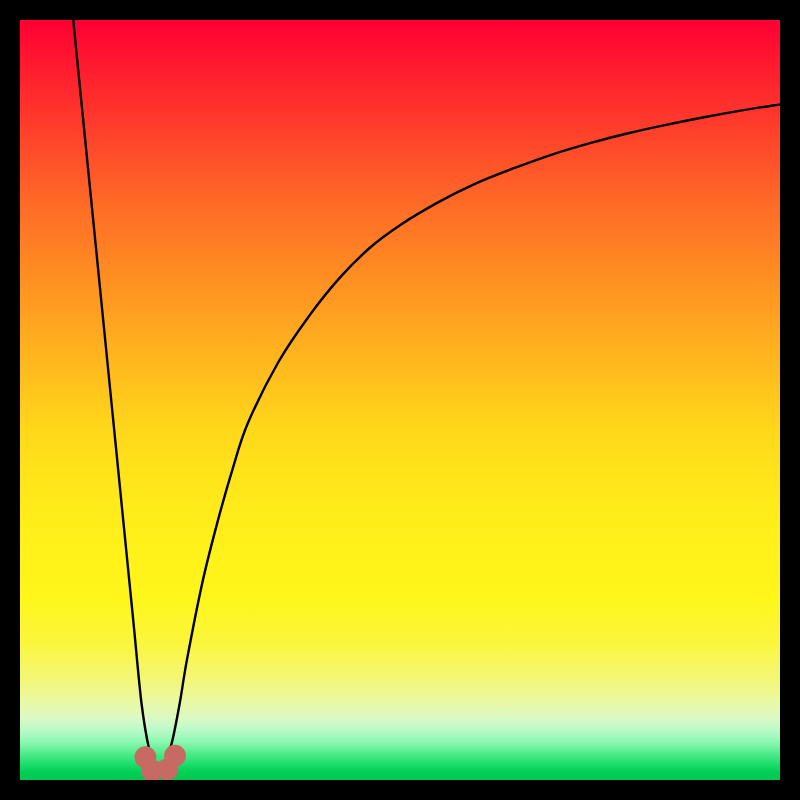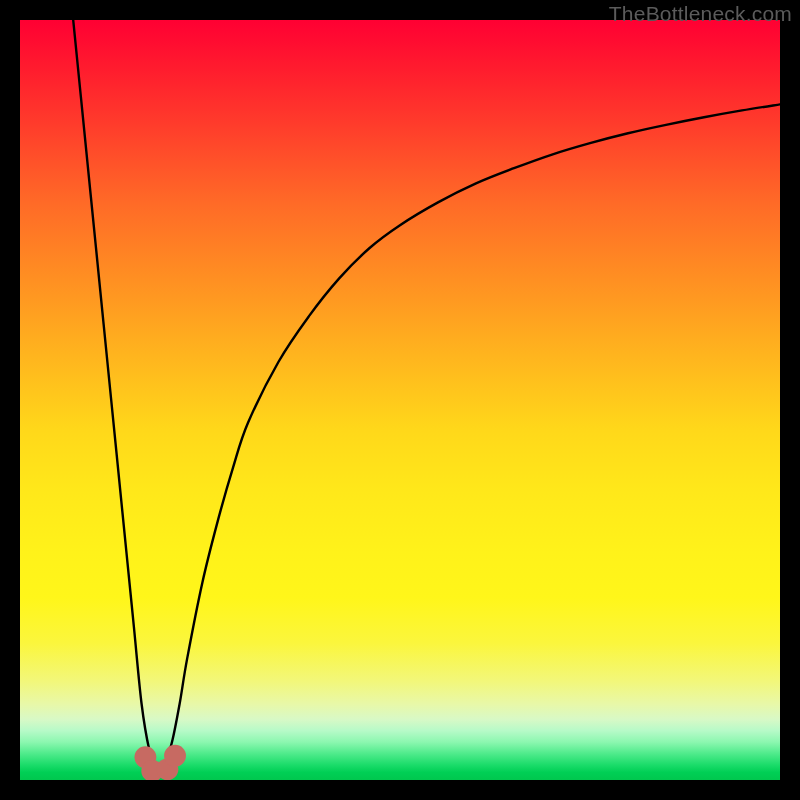--- a/index.html
+++ b/index.html
@@ -77,14 +77,13 @@
         <path id="curve-path" fill="none" stroke-width="2.4" stroke-linecap="round" stroke-linejoin="round" d="M 53.20 0.00 C 54.47 12.67 57.00 38.00 60.80 76.00 C 64.60 114.00 70.93 177.33 76.00 228.00 C 81.07 278.67 86.13 329.33 91.20 380.00 C 96.27 430.67 102.60 494.00 106.40 532.00 C 110.20 570.00 111.47 582.67 114.00 608.00 C 116.53 633.33 119.07 663.73 121.60 684.00 C 124.13 704.27 126.67 718.20 129.20 729.60 C 131.73 741.00 134.27 749.87 136.80 752.40 C 139.33 754.93 141.87 749.87 144.40 744.80 C 146.93 739.73 149.47 732.13 152.00 722.00 C 154.53 711.87 157.07 697.93 159.60 684.00 C 162.13 670.07 163.40 658.67 167.20 638.40 C 171.00 618.13 177.33 585.20 182.40 562.40 C 187.47 539.60 192.53 520.60 197.60 501.60 C 202.67 482.60 207.73 464.87 212.80 448.40 C 217.87 431.93 220.40 420.53 228.00 402.80 C 235.60 385.07 248.27 359.73 258.40 342.00 C 268.53 324.27 278.67 310.33 288.80 296.40 C 298.93 282.47 309.07 269.80 319.20 258.40 C 329.33 247.00 339.47 236.87 349.60 228.00 C 359.73 219.13 368.60 212.80 380.00 205.20 C 391.40 197.60 405.33 189.37 418.00 182.40 C 430.67 175.43 443.33 169.10 456.00 163.40 C 468.67 157.70 481.33 153.01 494.00 148.20 C 506.67 143.39 519.33 138.70 532.00 134.52 C 544.67 130.34 557.33 126.67 570.00 123.12 C 582.67 119.57 595.33 116.28 608.00 113.24 C 620.67 110.20 633.33 107.54 646.00 104.88 C 658.67 102.22 671.33 99.69 684.00 97.28 C 696.67 94.87 709.33 92.59 722.00 90.44 C 734.67 88.29 753.67 85.37 760.00 84.36" stroke="#000000"></path>
         <g id="markers">
             <circle cx="125.40" cy="737.20" r="10.94" fill="#c76a62"></circle>
             <circle cx="132.24" cy="750.88" r="10.94" fill="#c76a62"></circle>
             <circle cx="147.44" cy="749.36" r="10.94" fill="#c76a62"></circle>
             <circle cx="155.04" cy="735.68" r="10.94" fill="#c76a62"></circle>
           </g>
       </g>
     </svg>
   </div>
-  <div class="watermark">TheBottleneck.com</div>
 </div>
 
 </body></html>

